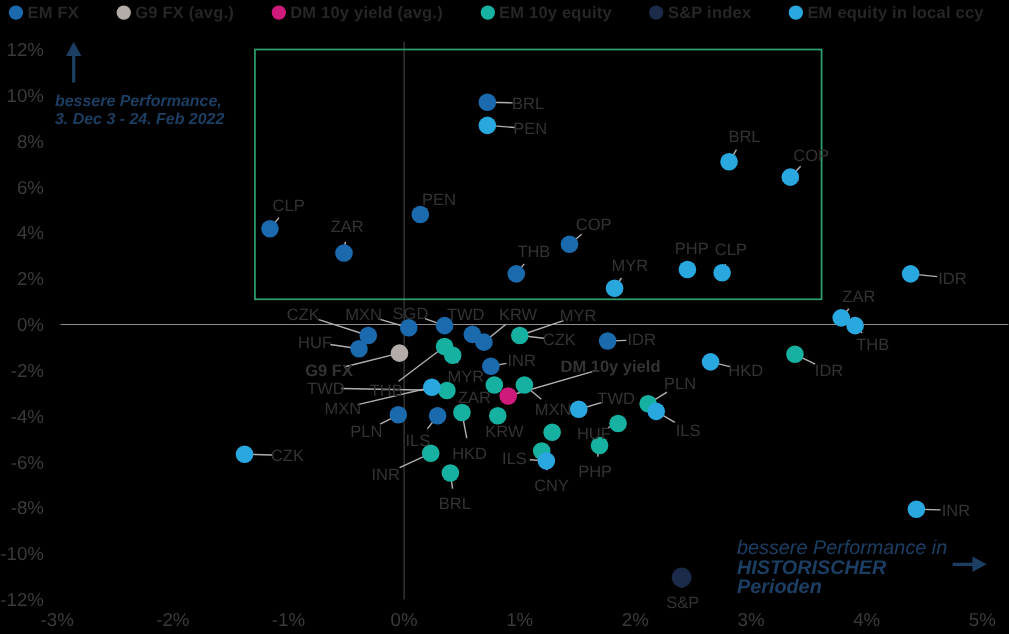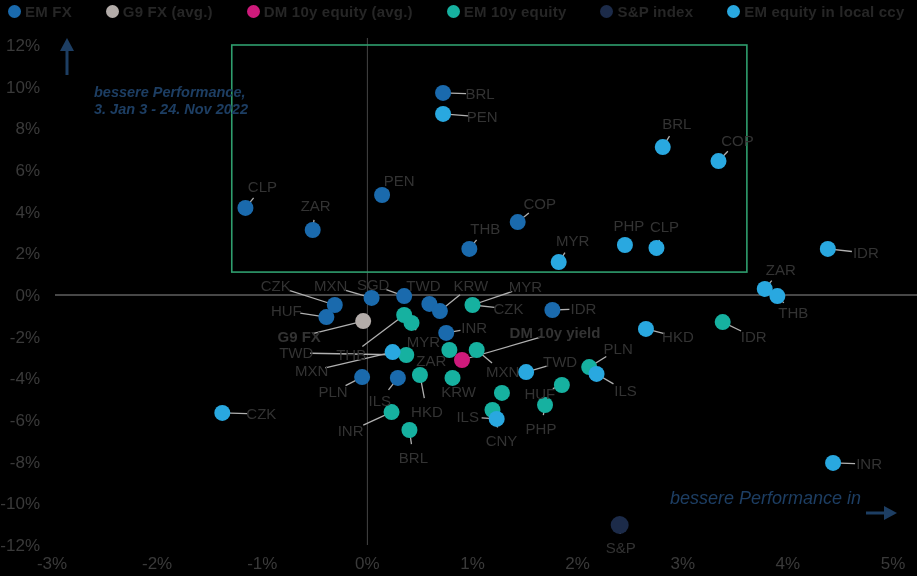--- a/index.html
+++ b/index.html
@@ -6,21 +6,21 @@
   #stage{position:relative;width:917px;height:576px;background:#000;overflow:hidden;
          font-family:"Liberation Sans",sans-serif;}
   #chart-svg{position:absolute;left:0;top:0;}
   
   #legend{position:absolute;left:8px;top:3px;display:flex;align-items:center;gap:34px;}
   .legend-item{display:flex;align-items:center;gap:4px;}
   .legend-dot{width:13px;height:13px;border-radius:50%;flex:0 0 auto;}
   .legend-label{font-size:15px;font-weight:600;color:#262626;letter-spacing:.2px;white-space:nowrap;}
   
   .anno{position:absolute;font-style:italic;color:#1d3e63;}
-  #anno-top-left{left:50px;top:84px;font-size:14.5px;font-weight:700;line-height:17px;margin-left:44px;}
+  #anno-top-left{left:50px;top:84px;font-size:14.5px;font-weight:700;line-height:17px;}
   #anno-bottom-right{left:670px;top:490px;font-size:18px;line-height:17.5px;width:215px;}
   #anno-bottom-right .bold{font-weight:700;}
 </style>
 </head>
 <body>
 
 <div id="stage">
 
   <svg id="chart-svg" width="917" height="576" viewBox="0 0 917 576">
     <g id="gen-layer">
@@ -219,38 +219,39 @@
       <div class="legend-item">
         <span class="legend-dot" style="background: rgb(26, 106, 173);"></span>
         <span class="legend-label">EM FX</span>
       </div>
       <div class="legend-item">
         <span class="legend-dot" style="background: rgb(179, 172, 169);"></span>
         <span class="legend-label">G9 FX (avg.)</span>
       </div>
       <div class="legend-item">
         <span class="legend-dot" style="background: rgb(206, 26, 123);"></span>
-        <span class="legend-label">DM 10y equity (avg.)</span>
+        <span class="legend-label">DM 10y yield (avg.)</span>
       </div>
       <div class="legend-item">
         <span class="legend-dot" style="background: rgb(22, 177, 160);"></span>
         <span class="legend-label">EM 10y equity</span>
       </div>
       <div class="legend-item">
         <span class="legend-dot" style="background: rgb(28, 43, 73);"></span>
         <span class="legend-label">S&amp;P index</span>
       </div>
       <div class="legend-item">
         <span class="legend-dot" style="background: rgb(41, 168, 224);"></span>
         <span class="legend-label">EM equity in local ccy</span>
       </div>
     </div>
 
   <div id="anno-top-left" class="anno">
     <div>bessere Performance,</div>
-    <div>3. Jan 3 - 24. Nov 2022</div>
+    <div>3. Dec 3 - 24. Feb 2022</div>
   </div>
 
   <div id="anno-bottom-right" class="anno">
     <div>bessere Performance in</div>
+    <div class="bold">HISTORISCHER Perioden</div>
   </div>
 
 </div>
 
 </body></html>

